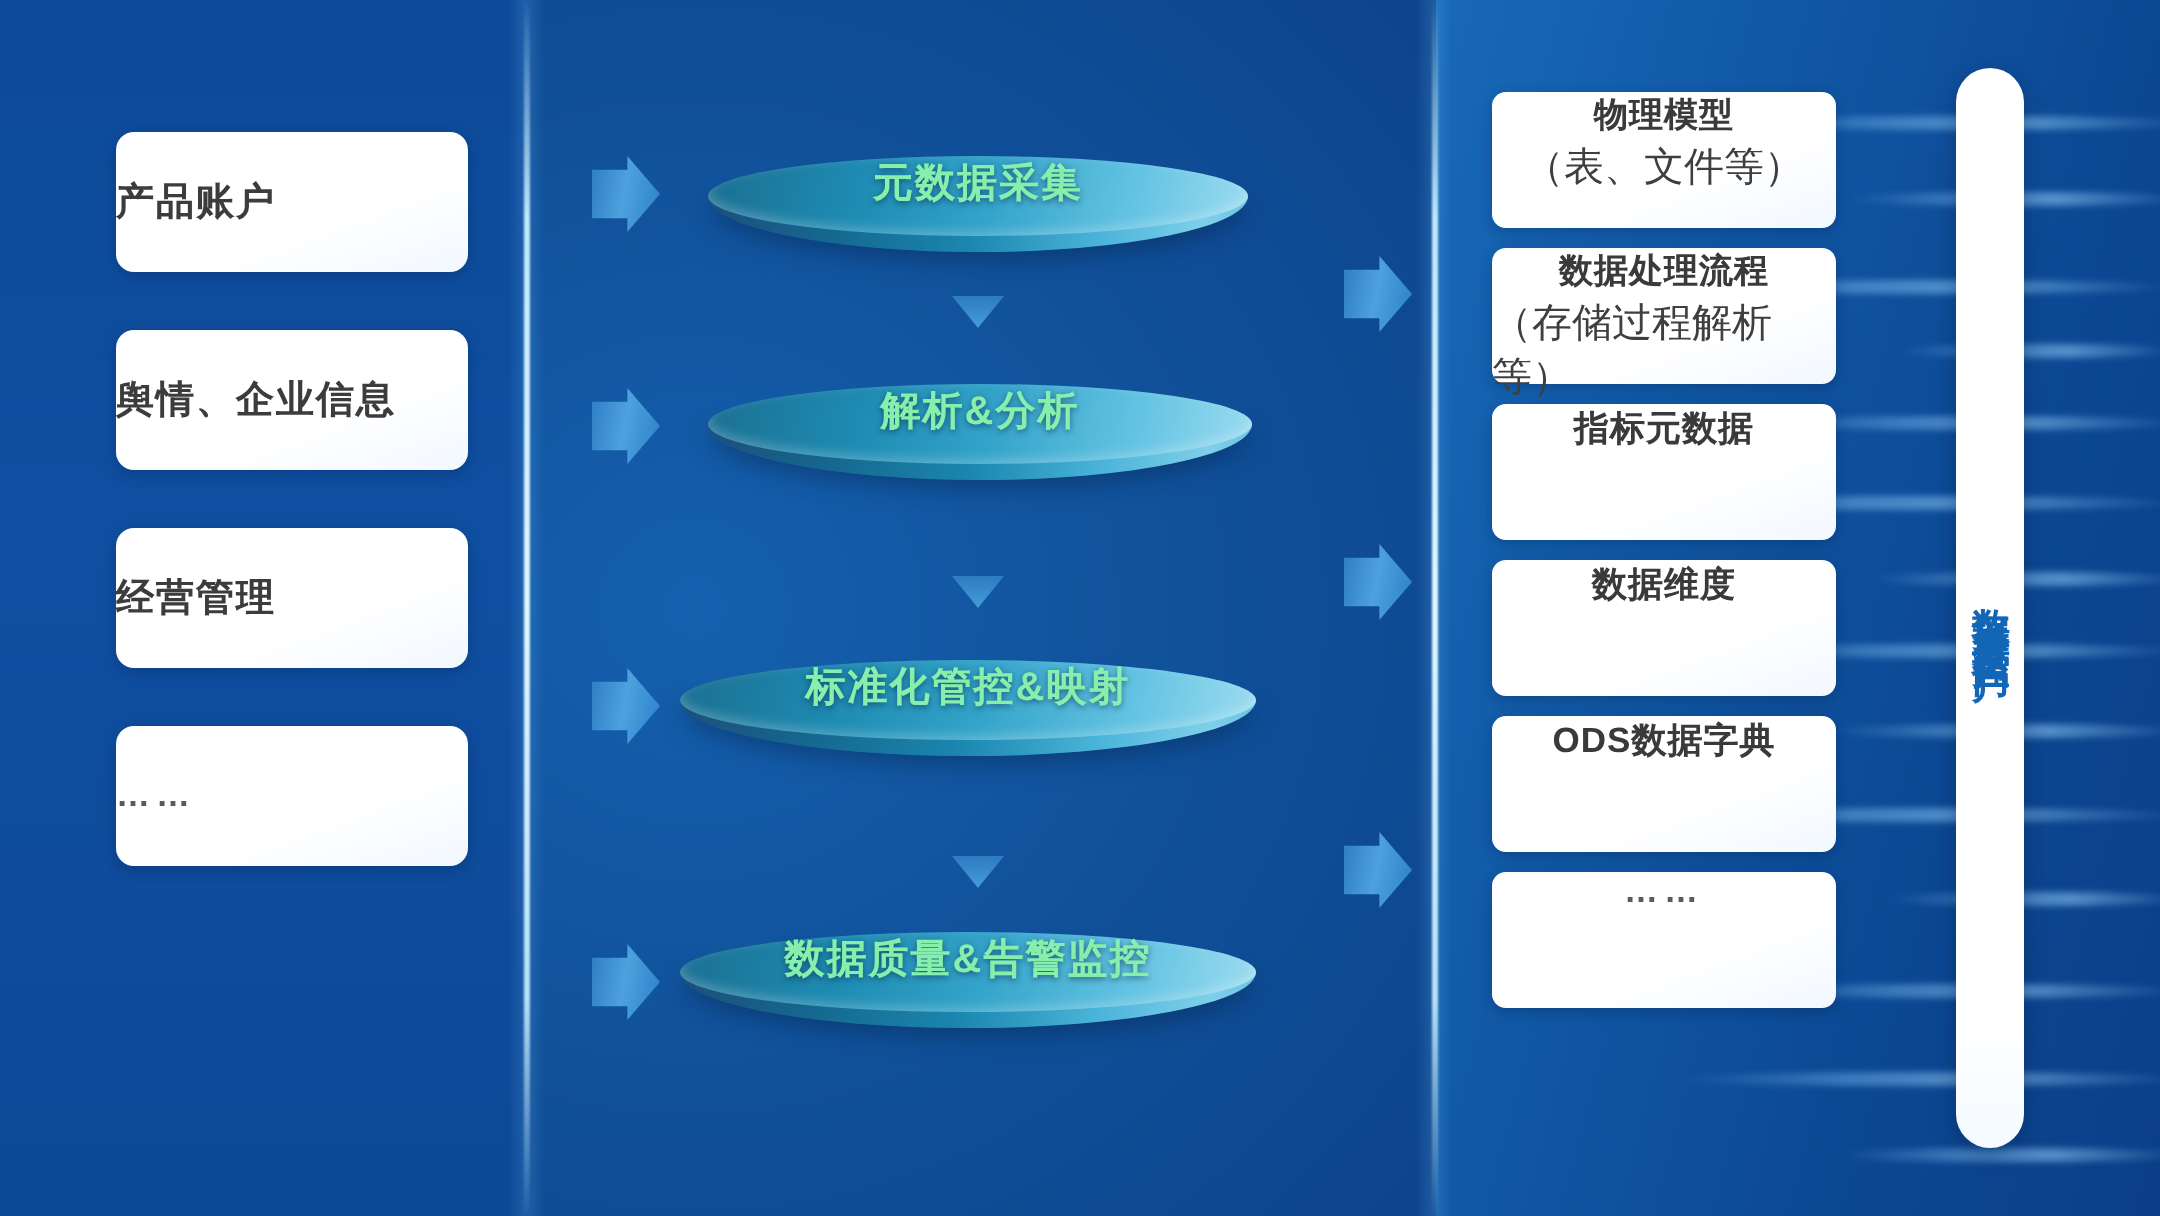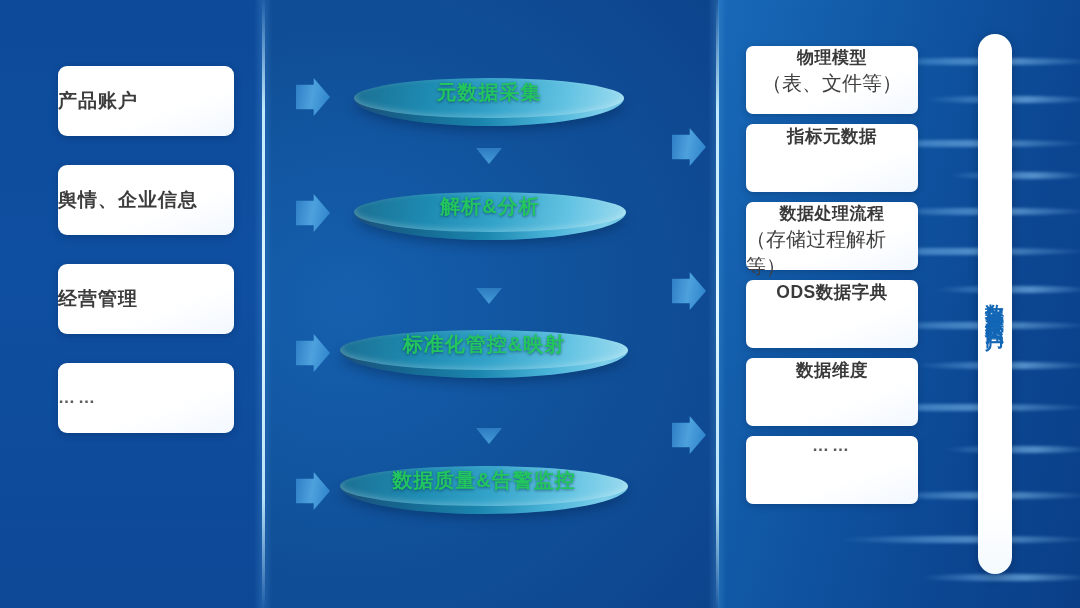--- a/index.html
+++ b/index.html
@@ -96,21 +96,21 @@
   .cyl .top {
     position: absolute; left: 0; top: 0;
     width: 100%; height: 40px;
     border-radius: 50%;
     background: linear-gradient(102deg, #1b6f92 0%, #1e8bb2 28%, #33a3c9 52%, #63c3e2 78%, #9ddcf0 100%);
     box-shadow: inset 0 -2px 6px rgba(255,255,255,.25);
   }
   .cyl .label {
     position: absolute; left: 0; width: 100%; top: 2px;
     text-align: center;
-    color: #22c55e; font-weight: 700; font-size: 20px; letter-spacing: 1px;
+    color: #86efac; font-weight: 700; font-size: 20px; letter-spacing: 1px;
     text-shadow: 0 1px 3px rgba(3,30,60,.55);
     line-height: 24px;
     z-index: 4;
   }
   
   .chev {
     position: absolute; width: 26px; height: 16px;
     clip-path: polygon(0 0, 100% 0, 50% 100%);
     background: linear-gradient(180deg, #2f7ec4 0%, #4aa3dc 100%);
     opacity: .92;
@@ -246,35 +246,35 @@
       <div class="arrow-shape"></div>
     </div>
 
   <div class="col-right">
 
     <div class="card-white">
       <span class="r-main">物理模型</span>
       <span class="r-sub">（表、文件等）</span>
     </div>
 
-    <div class="card-white single">
-      <span class="r-main">指标元数据</span>
-    </div>
-
     <div class="card-white">
       <span class="r-main">数据处理流程</span>
       <span class="r-sub">（存储过程解析等）</span>
     </div>
 
     <div class="card-white single">
+      <span class="r-main">指标元数据</span>
+    </div>
+
+    <div class="card-white single">
+      <span class="r-main">数据维度</span>
+    </div>
+
+    <div class="card-white single">
       <span class="r-main">ODS数据字典</span>
-    </div>
-
-    <div class="card-white single">
-      <span class="r-main">数据维度</span>
     </div>
 
     <div class="card-white single">
       <span class="dots">……</span>
     </div>
   </div>
 
   <div class="panel">
     <span class="panel-text">数据资产目录管控门户</span>
   </div>

